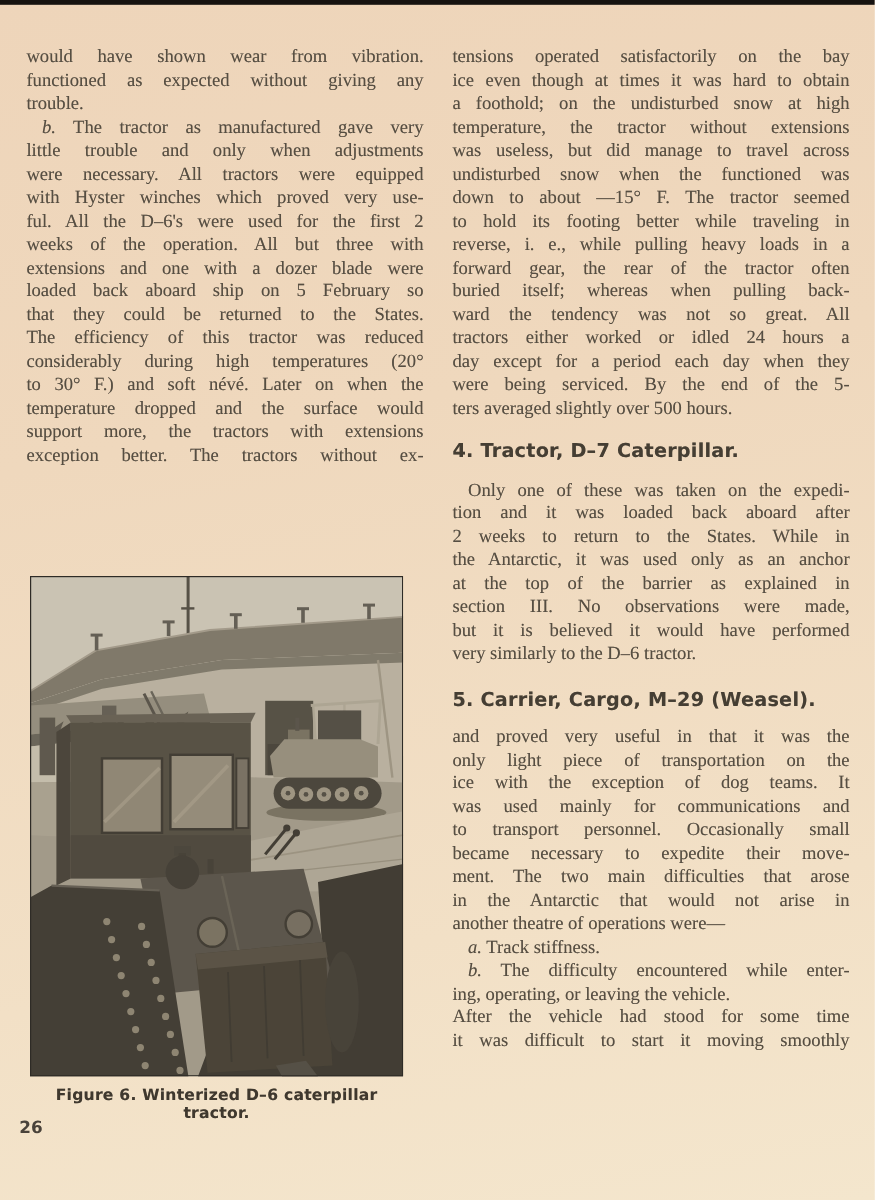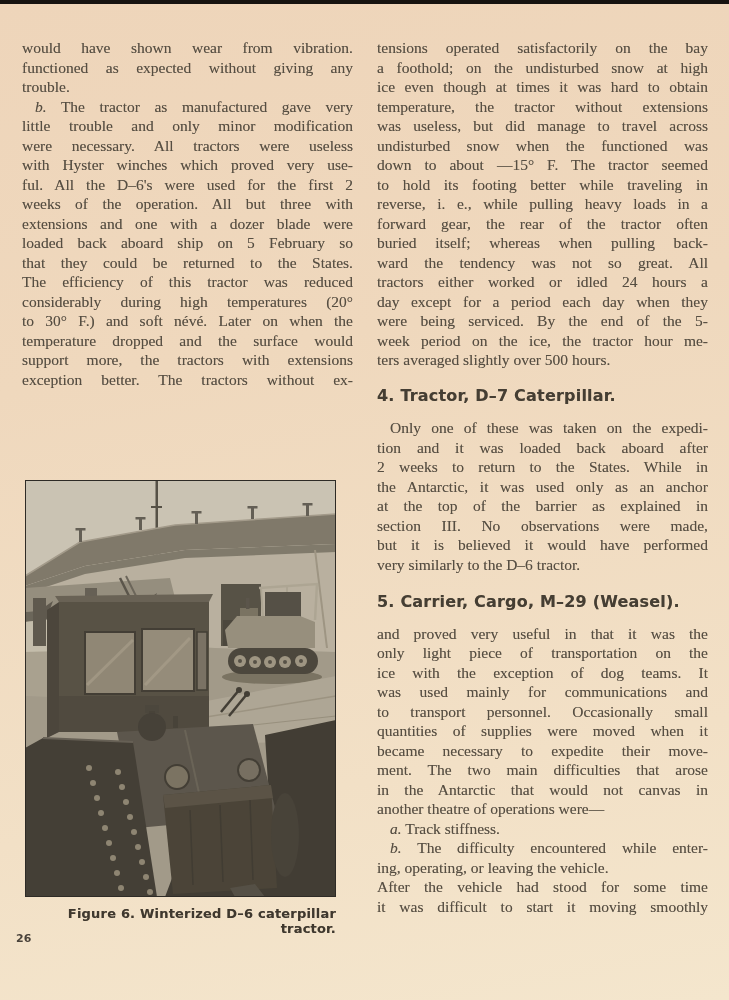--- a/index.html
+++ b/index.html
@@ -30,103 +30,101 @@
     text-shadow:0 0 0.5px rgba(69,62,51,0.4);
   }
   .heading-5{ margin-top:18px; margin-bottom:12px; }
   .figure-photo{
     position:absolute; left:25px; top:480px; width:311px; height:417px;
     display:block;
   }
   .figure-caption{
     position:absolute; left:25px; top:906px; width:311px;
     font-family:"DejaVu Sans", sans-serif; font-weight:700;
-    font-size:13px; letter-spacing:0.2px; color:#3f382e; text-align:right;
+    font-size:13px; letter-spacing:0.2px; color:#3f382e; text-align:center;
     text-shadow:0 0 0.5px rgba(63,56,46,0.4);
   }
   .page-number{
     position:absolute; left:16px; top:932px;
     font-family:"DejaVu Sans", sans-serif; font-weight:700;
-    font-size:11px; color:#49423a;
+    font-size:14px; color:#49423a;
   }
 </style>
 </head>
 <body>
 
 <div class="page">
 
   <div class="scan-top-bar"></div>
 
   <div class="col col-left">
     <div class="para">
         <div class="tline">would have shown wear from vibration.</div>
         <div class="tline">functioned as expected without giving any</div>
         <div class="tline tline-ragged">trouble.</div>
       </div>
     <div class="para">
         <div class="tline tline-indent"><em>b.</em> The tractor as manufactured gave very</div>
-        <div class="tline">little trouble and only minor modification</div>
-        <div class="tline">were necessary.  All tractors were useless</div>
+        <div class="tline">little trouble and only when adjustments</div>
+        <div class="tline">were necessary.  All tractors were equipped</div>
         <div class="tline">with Hyster winches which proved very use-</div>
         <div class="tline">ful.  All the D–6's were used for the first 2</div>
         <div class="tline">weeks of the operation.  All but three with</div>
         <div class="tline">extensions and one with a dozer blade were</div>
         <div class="tline">loaded back aboard ship on 5 February so</div>
         <div class="tline">that they could be returned to the States.</div>
         <div class="tline">The efficiency of this tractor was reduced</div>
         <div class="tline">considerably during high temperatures (20°</div>
         <div class="tline">to 30° F.) and soft névé.  Later on when the</div>
         <div class="tline">temperature dropped and the surface would</div>
         <div class="tline">support more, the tractors with extensions</div>
         <div class="tline">exception better.  The tractors without ex-</div>
       </div>
   </div>
 
   <div class="col col-right">
     <div class="para">
         <div class="tline">tensions operated satisfactorily on the bay</div>
+        <div class="tline">ice even though at times it was hard to obtain</div>
         <div class="tline">a foothold; on the undisturbed snow at high</div>
-        <div class="tline">ice even though at times it was hard to obtain</div>
         <div class="tline">temperature, the tractor without extensions</div>
         <div class="tline">was useless, but did manage to travel across</div>
         <div class="tline">undisturbed snow when the functioned was</div>
         <div class="tline">down to about —15° F.  The tractor seemed</div>
         <div class="tline">to hold its footing better while traveling in</div>
         <div class="tline">reverse, i. e., while pulling heavy loads in a</div>
         <div class="tline">forward gear, the rear of the tractor often</div>
         <div class="tline">buried itself; whereas when pulling back-</div>
         <div class="tline">ward the tendency was not so great.  All</div>
         <div class="tline">tractors either worked or idled 24 hours a</div>
         <div class="tline">day except for a period each day when they</div>
         <div class="tline">were being serviced.  By the end of the 5-</div>
-        <div class="tline">week period on the ice, the tractor hour me-</div>
         <div class="tline tline-ragged">ters averaged slightly over 500 hours.</div>
       </div>
     <h3 class="section-heading">4. Tractor, D–7 Caterpillar.</h3>
     <div class="para">
         <div class="tline tline-indent">Only one of these was taken on the expedi-</div>
         <div class="tline">tion and it was loaded back aboard after</div>
         <div class="tline">2 weeks to return to the States.  While in</div>
         <div class="tline">the Antarctic, it was used only as an anchor</div>
         <div class="tline">at the top of the barrier as explained in</div>
         <div class="tline">section III.  No observations were made,</div>
         <div class="tline">but it is believed it would have performed</div>
         <div class="tline tline-ragged">very similarly to the D–6 tractor.</div>
       </div>
     <h3 class="section-heading heading-5">5. Carrier, Cargo, M–29 (Weasel).</h3>
     <div class="para">
         <div class="tline">and proved very useful in that it was the</div>
         <div class="tline">only light piece of transportation on the</div>
         <div class="tline">ice with the exception of dog teams.  It</div>
         <div class="tline">was used mainly for communications and</div>
         <div class="tline">to transport personnel.  Occasionally small</div>
-        <div class="tline">quantities of supplies were moved when it</div>
         <div class="tline">became necessary to expedite their move-</div>
         <div class="tline">ment.  The two main difficulties that arose</div>
-        <div class="tline">in the Antarctic that would not canvas in</div>
+        <div class="tline">in the Antarctic that would not arise in</div>
         <div class="tline tline-ragged">another theatre of operations were—</div>
       </div>
     <div class="para">
         <div class="tline tline-indent tline-ragged"><em>a.</em> Track stiffness.</div>
       </div>
     <div class="para">
         <div class="tline tline-indent"><em>b.</em> The difficulty encountered while enter-</div>
         <div class="tline tline-ragged">ing, operating, or leaving the vehicle.</div>
       </div>
     <div class="para">

